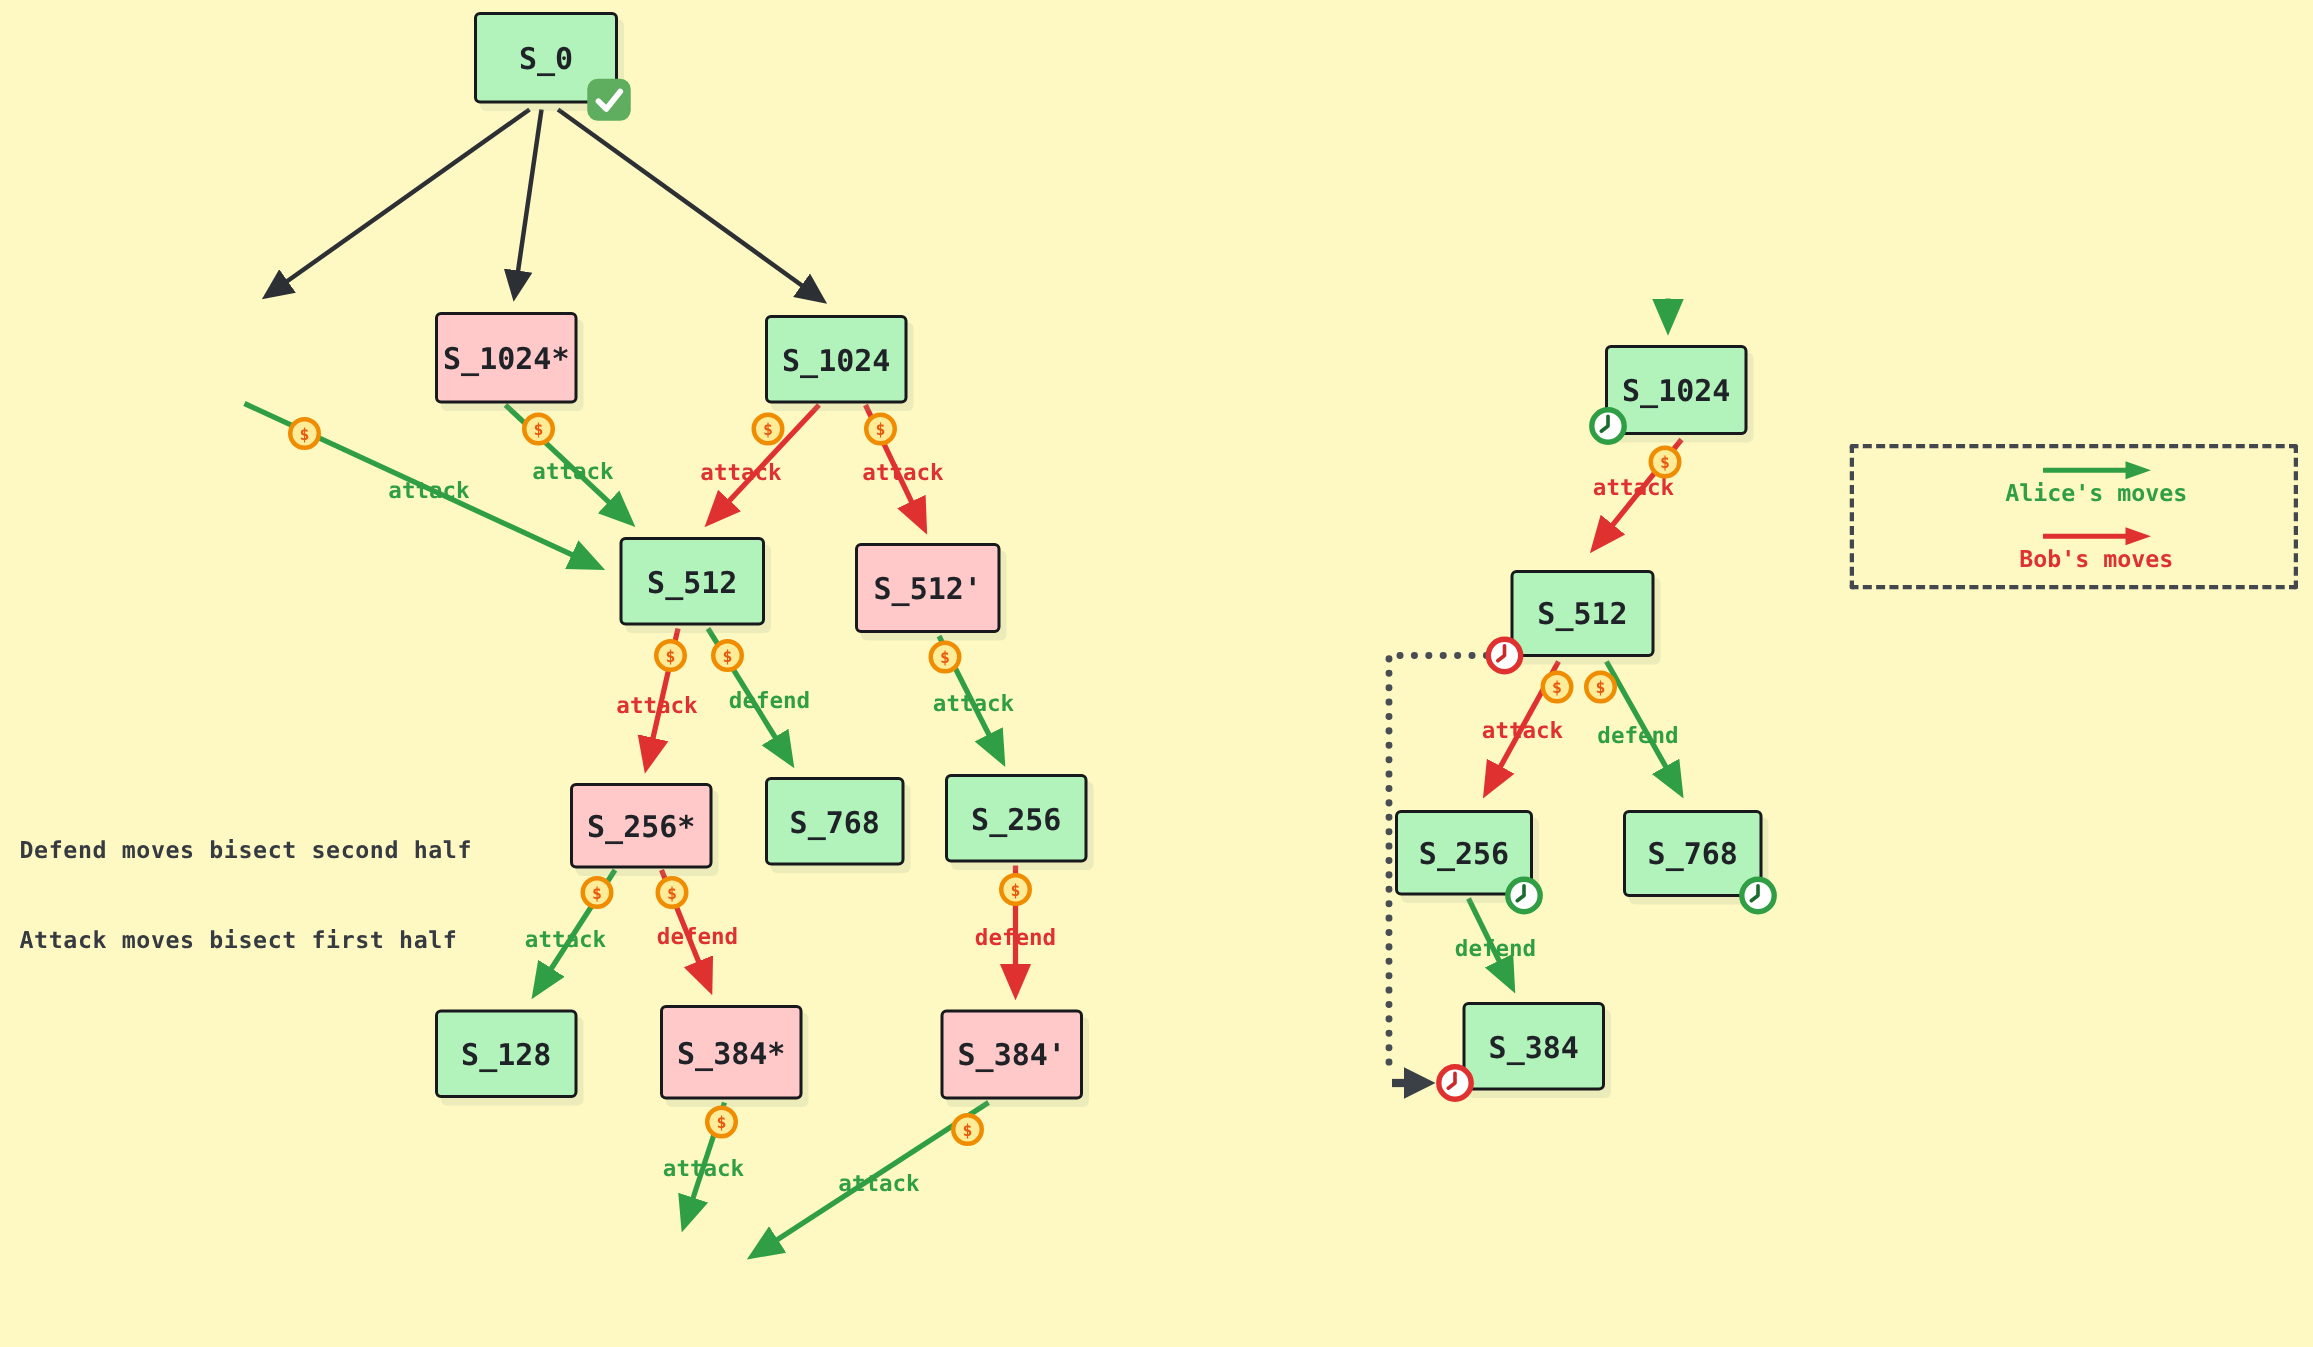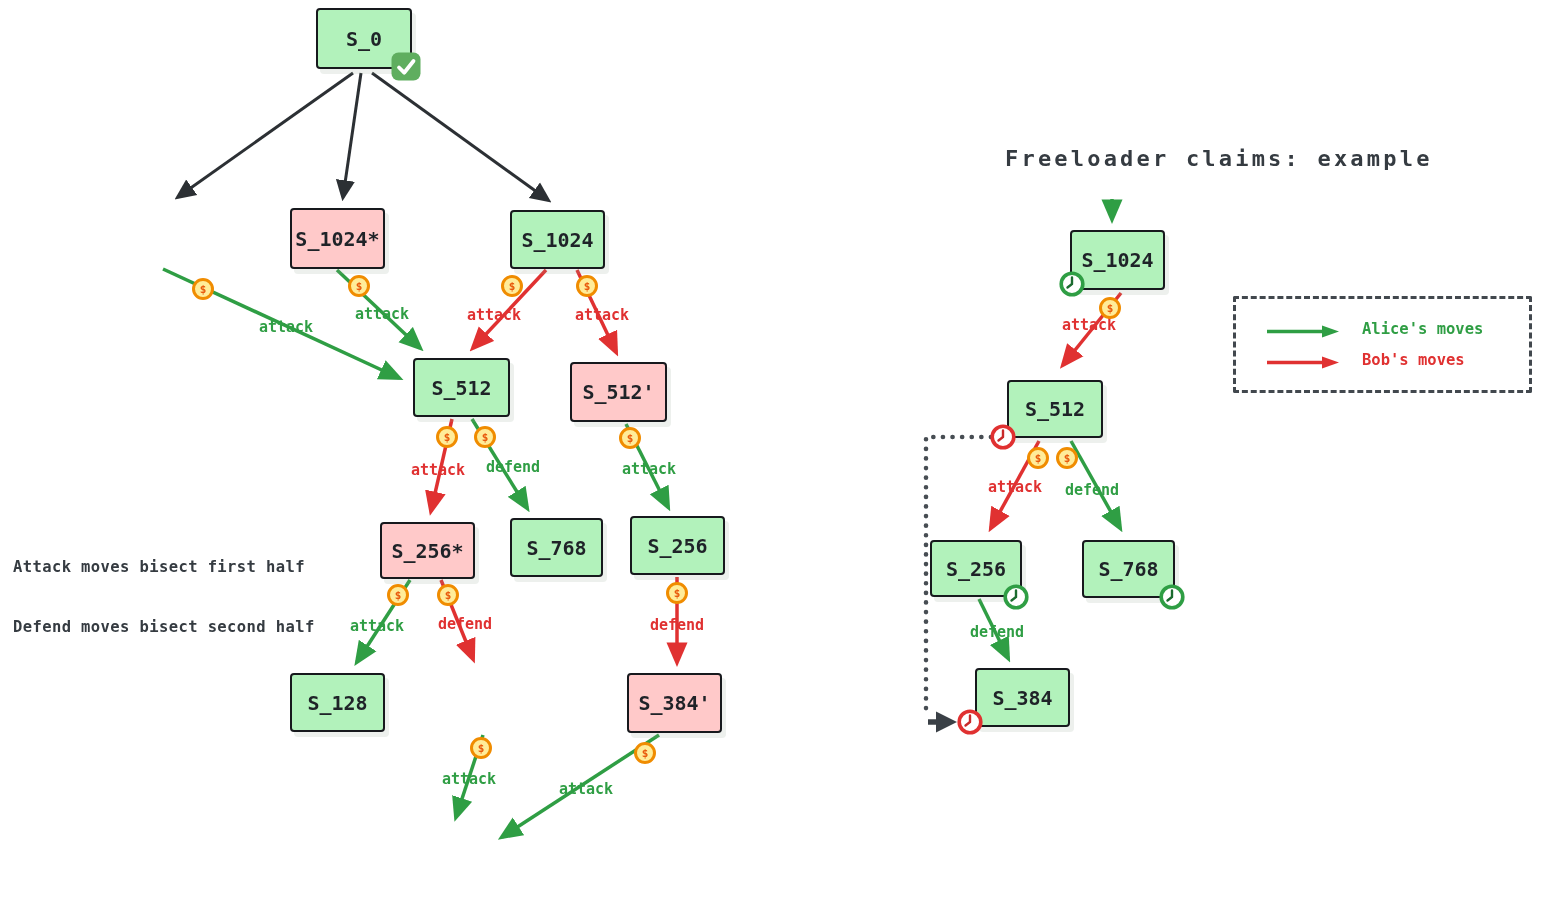--- a/index.html
+++ b/index.html
@@ -1,17 +1,17 @@
 <!DOCTYPE html>
 <html><head>
 <meta charset="utf-8">
 <style>
   html,body{margin:0;padding:0;background:#000;}
   #stage{
-    position:relative;width:1542px;height:898px;background:#ffffff;overflow:hidden;
+    position:relative;width:1542px;height:898px;background:#fef9c3;overflow:hidden;
     font-family:"DejaVu Sans Mono","Liberation Mono",monospace;
   }
   #edges{position:absolute;left:0;top:0;z-index:1;}
   .node{
     position:absolute;z-index:2;box-sizing:border-box;
     border:2.5px solid #17191d;border-radius:4px;
     display:flex;align-items:center;justify-content:center;
     font-size:20px;font-weight:bold;color:#1f2328;
     box-shadow:4px 5px 0 rgba(140,160,145,0.16);
   }
@@ -31,21 +31,21 @@
     font-size:11px;font-weight:bold;color:#e8590c;line-height:1;
   }
   .clock{position:absolute;z-index:4;width:27px;height:27px;transform:translate(-50%,-50%);}
   .badge{position:absolute;z-index:5;width:30px;height:29px;}
   .legend-box{
     position:absolute;z-index:3;box-sizing:border-box;
     border:3px dashed #42484e;border-radius:2px;
     display:flex;flex-direction:column;justify-content:center;gap:13px;
     padding-left:30px;
   }
-  .legend-row{display:flex;align-items:flex-end;gap:22px;}
+  .legend-row{display:flex;align-items:center;flex-direction:column;}
   .legend-label{font-size:15.5px;font-weight:bold;white-space:nowrap;}
   .note{
     position:absolute;z-index:3;font-size:15.5px;font-weight:bold;
     color:#353b41;line-height:20px;white-space:pre;letter-spacing:0.4px;
   }
   .title{
     position:absolute;z-index:3;font-size:22px;font-weight:bold;
     color:#353b41;letter-spacing:3.2px;white-space:nowrap;
   }
 </style>
@@ -115,20 +115,23 @@
     </div>
   <div class="node green" style="left:510px;top:518px;width:93px;height:59px;">
       <span>S_768</span>
     </div>
   <div class="node green" style="left:630px;top:516px;width:95px;height:59px;">
       <span>S_256</span>
     </div>
   <div class="node green" style="left:290px;top:673px;width:95px;height:59px;">
       <span>S_128</span>
     </div>
+  <div class="node pink" style="left:440px;top:670px;width:95px;height:63px;">
+      <span>S_384*</span>
+    </div>
   <div class="node pink" style="left:627px;top:673px;width:95px;height:60px;">
       <span>S_384'</span>
     </div>
 
   <div class="badge" style="left:391px;top:52px;">
     <svg width="30" height="29" viewBox="0 0 30 29">
       <rect x="0.5" y="0.5" width="29" height="28" rx="7" fill="#5fae5f"></rect>
       <path d="M8 15.5 l5.2 5.2 L22.5 9" stroke="#ffffff" stroke-width="3.8" fill="none" stroke-linecap="round" stroke-linejoin="round"></path>
     </svg>
   </div>
@@ -240,25 +243,24 @@
   <span class="edge-label honest" style="left:469px;top:779px;">attack</span>
   <span class="edge-label honest" style="left:586px;top:789px;">attack</span>
 
   <span class="edge-label malicious" style="left:1089px;top:325px;">attack</span>
   <span class="edge-label malicious" style="left:1015px;top:487px;">attack</span>
   <span class="edge-label honest" style="left:1092px;top:490px;">defend</span>
   <span class="edge-label honest" style="left:997px;top:632px;">defend</span>
 
 
   <div class="note" style="left:13px;top:517px;">
+    <span style="display:block">Defend moves bisect second half</span>
     <span style="display:block">Attack moves bisect first half</span>
-    <span style="display:block">Defend moves bisect second half</span>
-  </div>
-
-  <div class="title" style="left:1005px;top:146px;">Freeloader claims: example</div>
+  </div>
+
 
 
   <div class="legend-box" style="left:1233px;top:296px;width:299px;height:97px;">
     <div class="legend-row">
       <svg width="74" height="13" viewBox="0 0 74 13">
           <line x1="1" y1="6.5" x2="57" y2="6.5" stroke="#2f9e44" stroke-width="3.4"></line>
           <polygon points="56,0.5 73,6.5 56,12.5" fill="#2f9e44"></polygon>
         </svg>
       <span class="legend-label honest">Alice's moves</span>
     </div>

